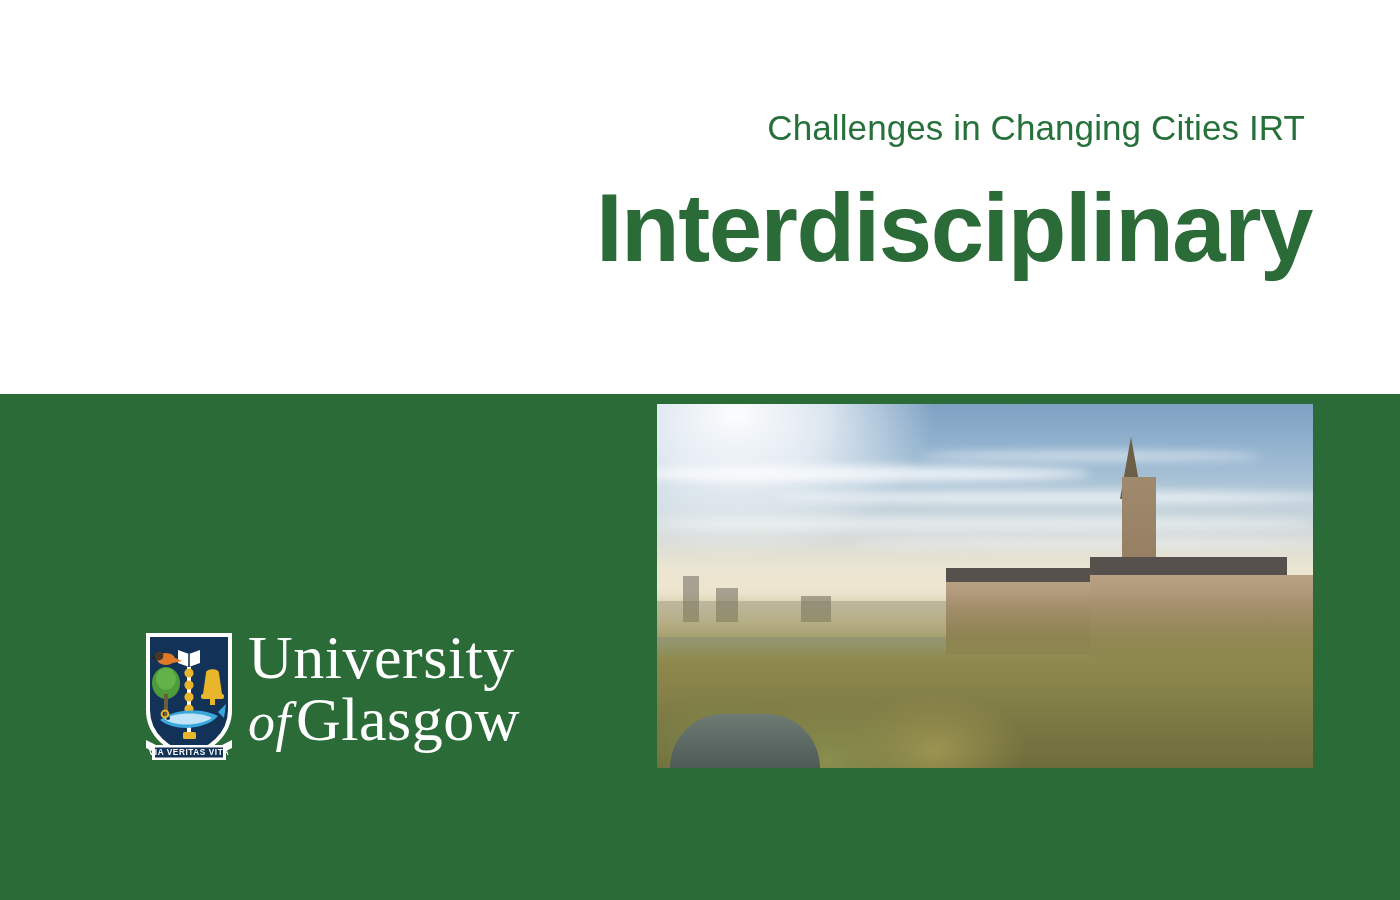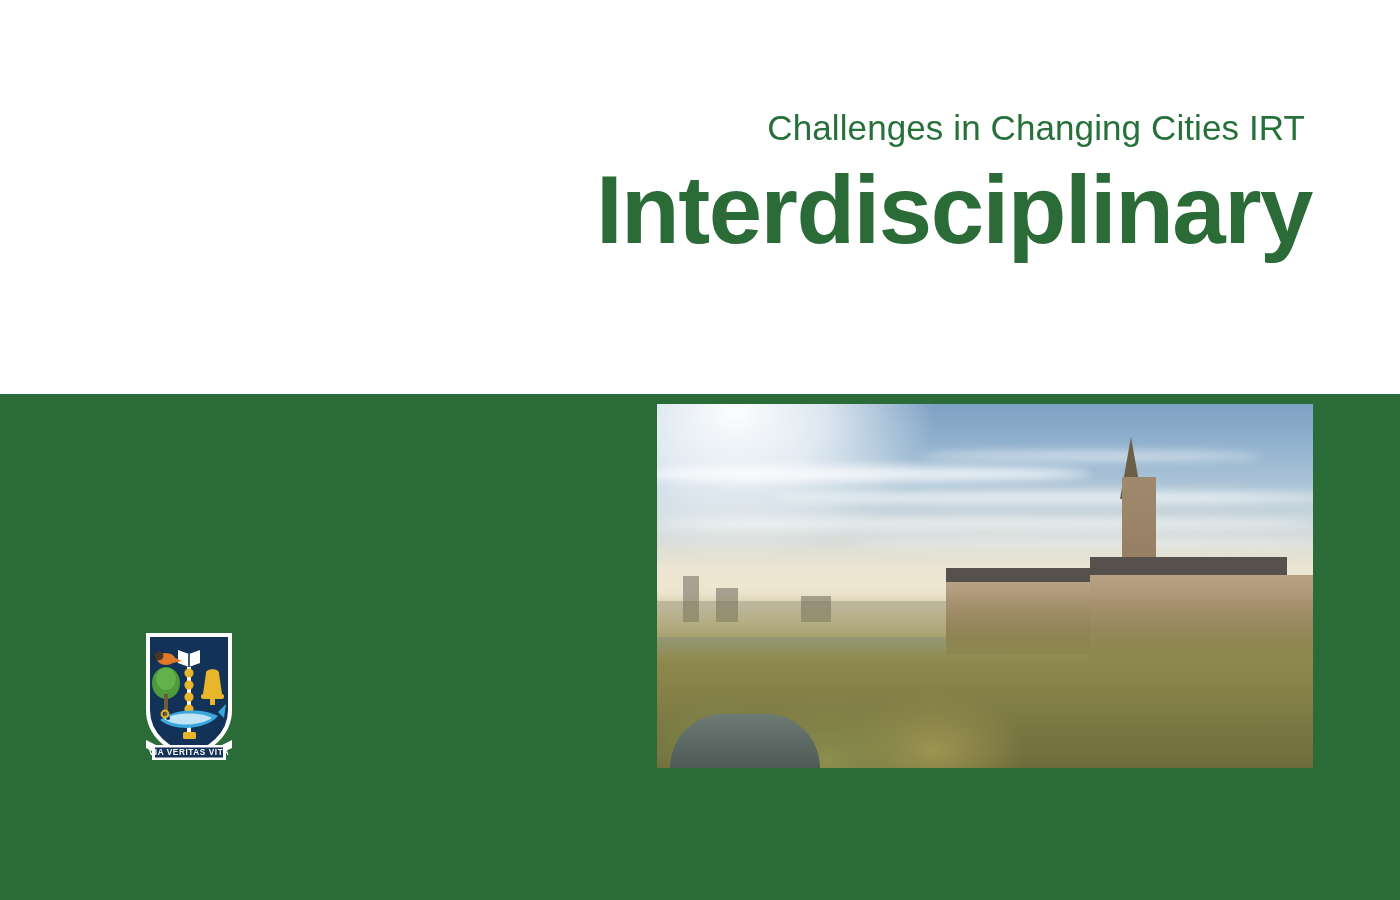--- a/index.html
+++ b/index.html
@@ -36,21 +36,21 @@
     font-size: 35px;
     font-weight: 400;
     letter-spacing: 0.1px;
     color: #26703A;
     white-space: nowrap;
     text-align: right;
   }
   .headline {
     position: absolute;
     right: 88px;
-    top: 158px;
+    top: 176px;
     width: 1240px;
     text-align: right;
     font-family: "Liberation Sans", sans-serif;
     font-weight: 700;
     font-size: 96px;
     line-height: 104px;
     letter-spacing: -1.5px;
     color: #2B6B38;
   }
   .headline .l1, .headline .l2 {
@@ -298,15 +298,19 @@
 
       <g>
         <path d="M2 108 L14 114 L14 122 L2 116 Z" fill="#ffffff"></path>
         <path d="M88 108 L76 114 L76 122 L88 116 Z" fill="#ffffff"></path>
         <rect x="8" y="113" width="74" height="15" fill="#ffffff"></rect>
         <rect x="11" y="115.5" width="68" height="10" fill="#123257"></rect>
         <text x="45" y="123.4" fill="#ffffff" text-anchor="middle" font-family="Liberation Sans, sans-serif" font-size="8.2" font-weight="bold" letter-spacing="0.6">VIA VERITAS VITA</text>
       </g>
     </svg>
 
+    <div class="wordmark">
+      <span class="w1">University</span>
+      <span class="w2"><span class="of">of</span><span>Glasgow</span></span>
+    </div>
   </div>
 
 </div>
 
 </body></html>

